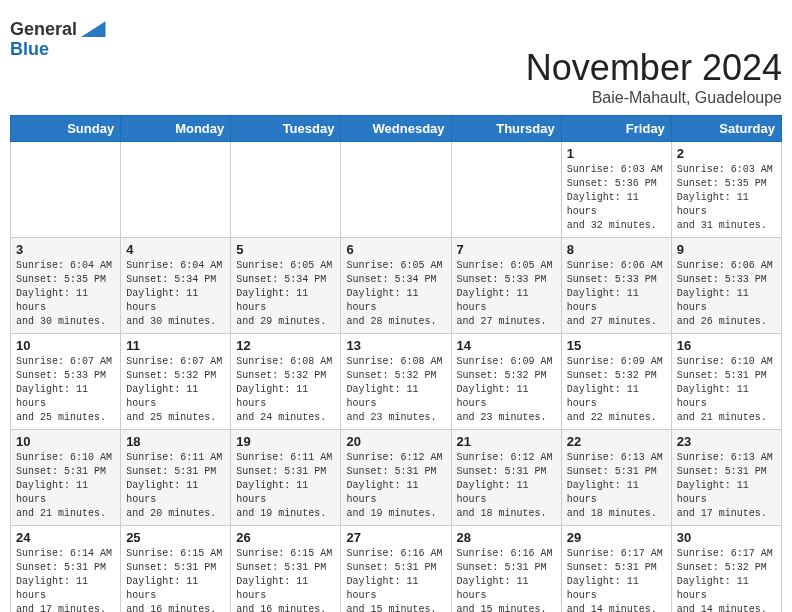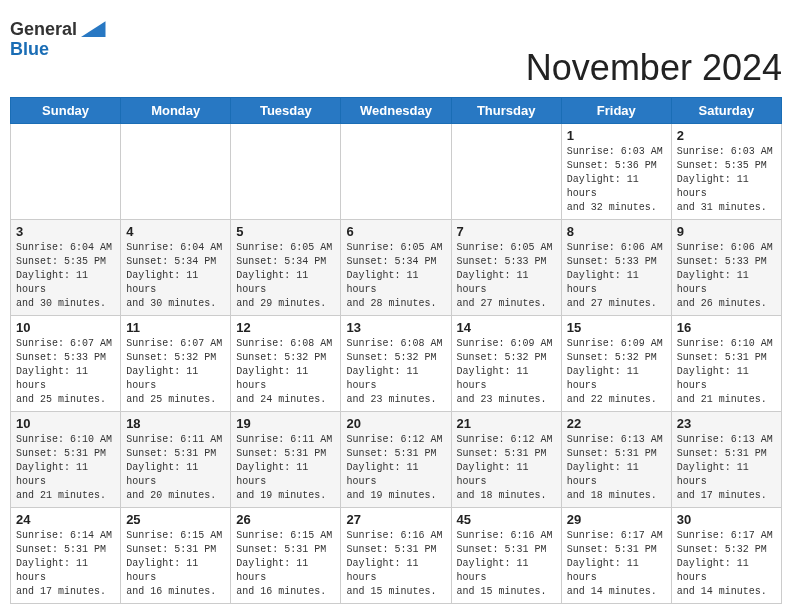--- a/index.html
+++ b/index.html
@@ -47,21 +47,21 @@
       color: #444;
     }
     .calendar {
       width: 100%;
       border-collapse: collapse;
       border: 1px solid #ccc;
     }
     .calendar th {
       background-color: #2878c3;
       color: #fff;
-      text-align: center;
+      text-align: right;
       padding: 5px 6px;
       font-size: 13px;
       border: 1px solid #1a6db5;
     }
     .calendar td {
       vertical-align: top;
       padding: 4px 5px;
       border: 1px solid #ccc;
       font-size: 10.5px;
       color: #222;
@@ -100,20 +100,21 @@
             <polygon points="0,18 28,18 28,0" fill="#2878c3"></polygon>
           </svg>
       </div>
       <div class="logo-text">
         <span class="blue">Blue</span>
       </div>
     </div>
   </div>
   <div class="title-block">
     <div class="month-title">November 2024</div>
+    <div class="location">Baie-Mahault, Guadeloupe</div>
   </div>
 </div>
 
 <table class="calendar">
   <thead>
     <tr>
     <th>Sunday</th>
         <th>Monday</th>
         <th>Tuesday</th>
         <th>Wednesday</th>
@@ -320,21 +321,21 @@
 and 16 minutes.</div>
         </td>
         <td>
           <span class="day-number">27</span>
           <div class="day-info" style="white-space: pre-line;">Sunrise: 6:16 AM
 Sunset: 5:31 PM
 Daylight: 11 hours
 and 15 minutes.</div>
         </td>
         <td>
-          <span class="day-number">45</span>
+          <span class="day-number">28</span>
           <div class="day-info" style="white-space: pre-line;">Sunrise: 6:16 AM
 Sunset: 5:31 PM
 Daylight: 11 hours
 and 15 minutes.</div>
         </td>
         <td>
           <span class="day-number">29</span>
           <div class="day-info" style="white-space: pre-line;">Sunrise: 6:17 AM
 Sunset: 5:31 PM
 Daylight: 11 hours

